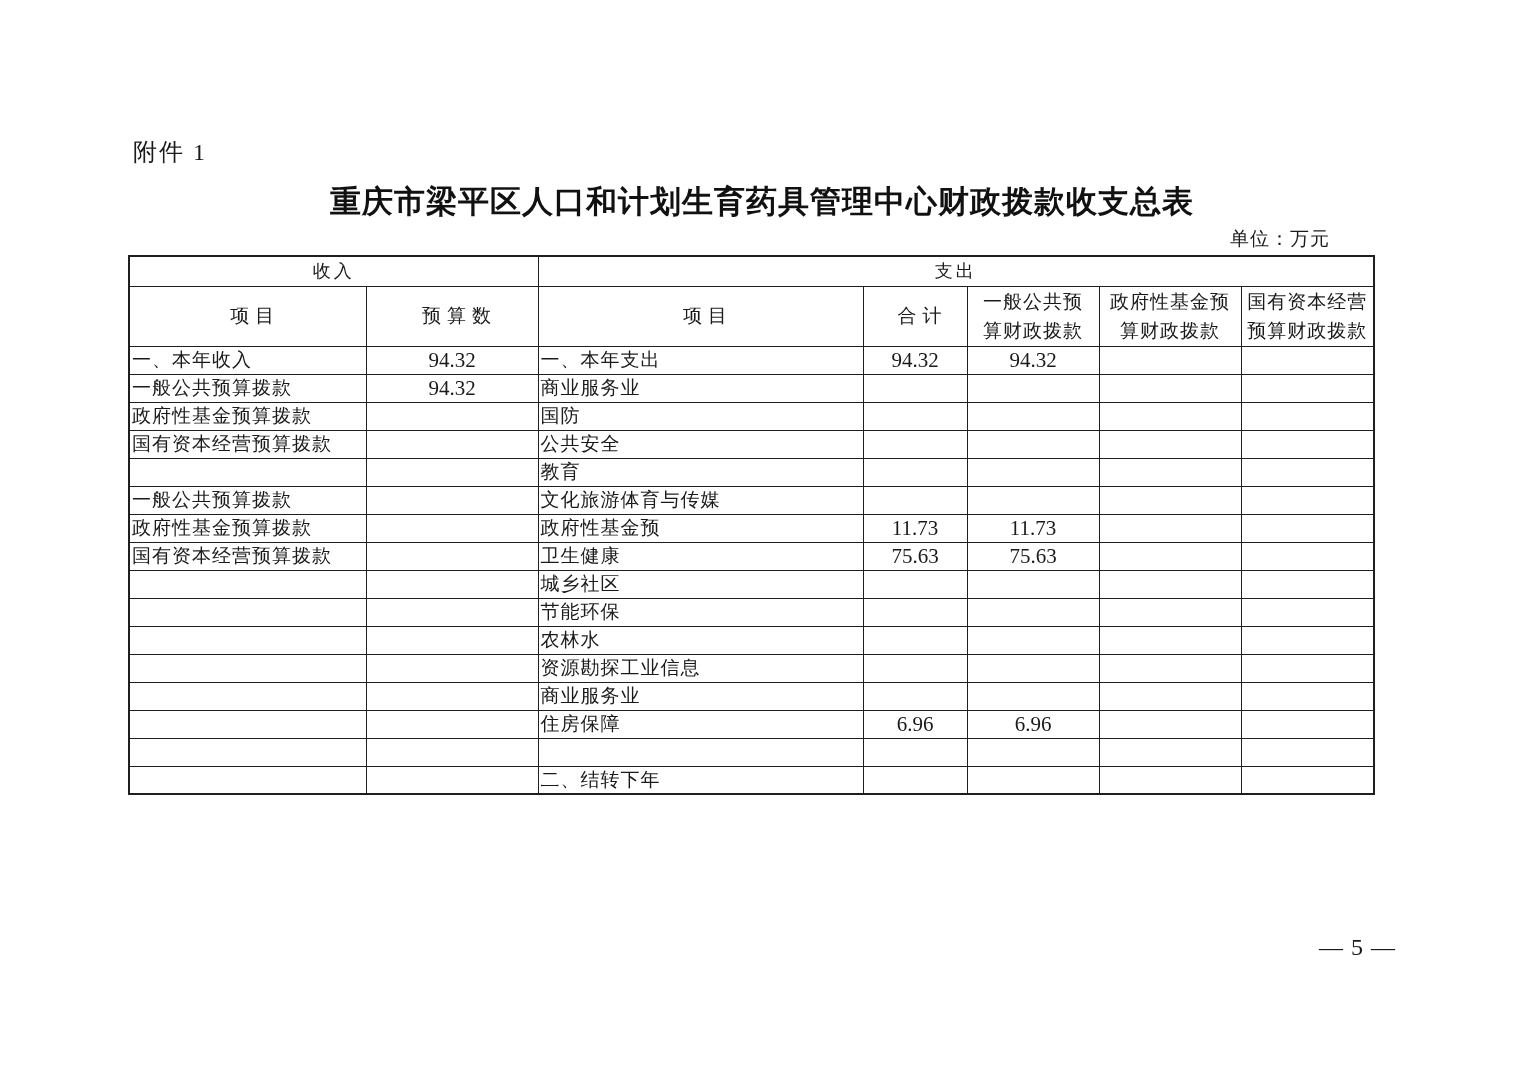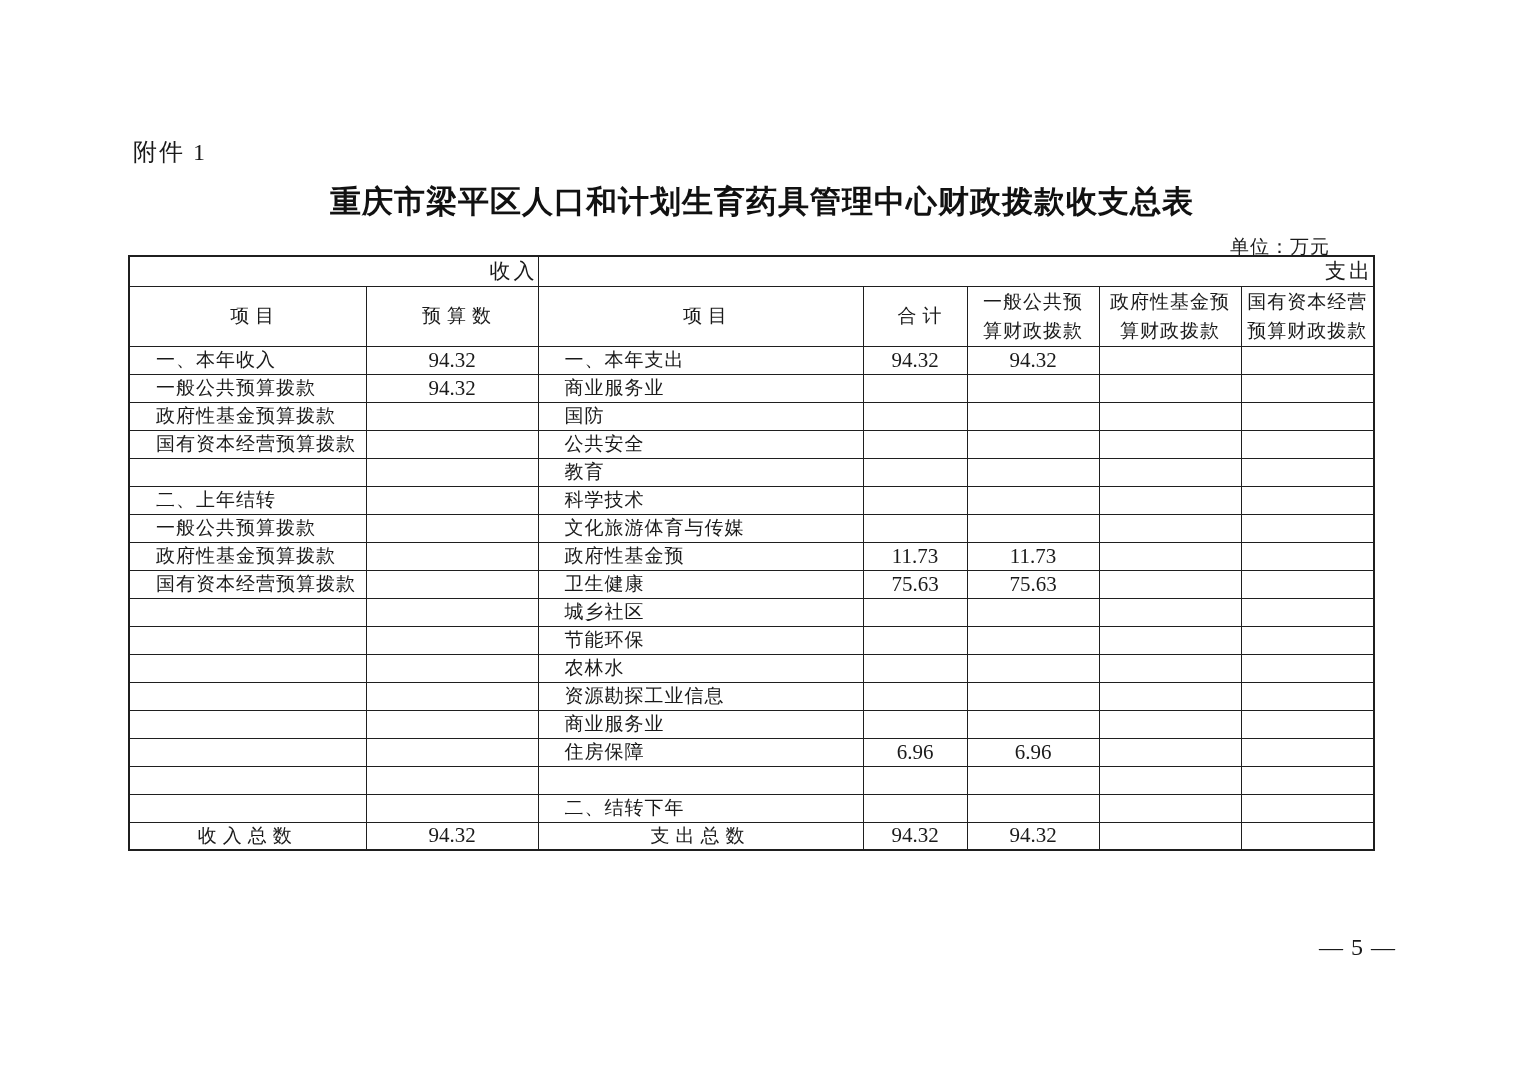--- a/index.html
+++ b/index.html
@@ -17,42 +17,42 @@
     font-size: 24px; letter-spacing: 2px;
   }
   .title {
     position: absolute; left: 0; top: 179px; width: 100%;
     margin: 2px; text-align: center;
     font-family: "Liberation Sans", "DejaVu Sans", sans-serif;
     font-weight: bold; font-size: 31px; letter-spacing: 1px;
     color: #111;
   }
   .unit-note {
-    position: absolute; top: 234px; right: 190px;
+    position: absolute; top: 226px; right: 190px;
     font-size: 19px; letter-spacing: 1px;
   }
   table.budget {
     position: absolute; left: 128px; top: 255px;
     width: 1245px;
     border-collapse: collapse; table-layout: fixed;
     border: 2px solid #1f1f1f;
   }
   table.budget th, table.budget td {
     border: 1px solid #1f1f1f;
     font-weight: normal;
     padding: 0;
     overflow: hidden;
     vertical-align: middle;
   }
-  tr.section-row th { height: 30px; font-size: 21px; text-align: right; letter-spacing: 3px; }
+  tr.section-row th { height: 30px; font-size: 18px; text-align: center; letter-spacing: 3px; }
   tr.colhead-row th { height: 60px; font-size: 19px; text-align: center; line-height: 1.55; }
   tr.colhead-row th.sp { letter-spacing: 6px; padding-left: 15px; }
   tr.colhead-row th.wrap { white-space: pre-line; letter-spacing: 1px; }
   tbody td { height: 28px; font-size: 19px; }
-  tbody td.item { text-align: left; padding-left: 26px; letter-spacing: 1px; }
+  tbody td.item { text-align: left; padding-left: 2px; letter-spacing: 1px; }
   tbody td.num { text-align: center; font-size: 21px; }
   tbody tr.total-row td.item { text-align: center; padding-left: 0; letter-spacing: 6px; }
   .page-number {
     position: absolute; top: 934px; right: 124px;
     font-size: 24px; letter-spacing: 1px;
   }
 </style>
 </head>
 <body>
 
@@ -130,29 +130,20 @@
       <tr class="data-row">
         <td class="item"></td>
         <td class="num"></td>
         <td class="item">教育</td>
         <td class="num"></td>
         <td class="num"></td>
         <td class="num"></td>
         <td class="num"></td>
       </tr>
       <tr class="data-row">
-        <td class="item">二、上年结转</td>
-        <td class="num"></td>
-        <td class="item">科学技术</td>
-        <td class="num"></td>
-        <td class="num"></td>
-        <td class="num"></td>
-        <td class="num"></td>
-      </tr>
-      <tr class="data-row">
         <td class="item">一般公共预算拨款</td>
         <td class="num"></td>
         <td class="item">文化旅游体育与传媒</td>
         <td class="num"></td>
         <td class="num"></td>
         <td class="num"></td>
         <td class="num"></td>
       </tr>
       <tr class="data-row">
         <td class="item">政府性基金预算拨款</td>
@@ -237,25 +228,16 @@
       </tr>
       <tr class="data-row">
         <td class="item"></td>
         <td class="num"></td>
         <td class="item">二、结转下年</td>
         <td class="num"></td>
         <td class="num"></td>
         <td class="num"></td>
         <td class="num"></td>
       </tr>
-      <tr class="total-row">
-        <td class="item">收入总数</td>
-        <td class="num">94.32</td>
-        <td class="item">支出总数</td>
-        <td class="num">94.32</td>
-        <td class="num">94.32</td>
-        <td class="num"></td>
-        <td class="num"></td>
-      </tr>
     </tbody>
 </table>
 
 <div class="page-number">— 5 —</div>
 
 </body></html>

